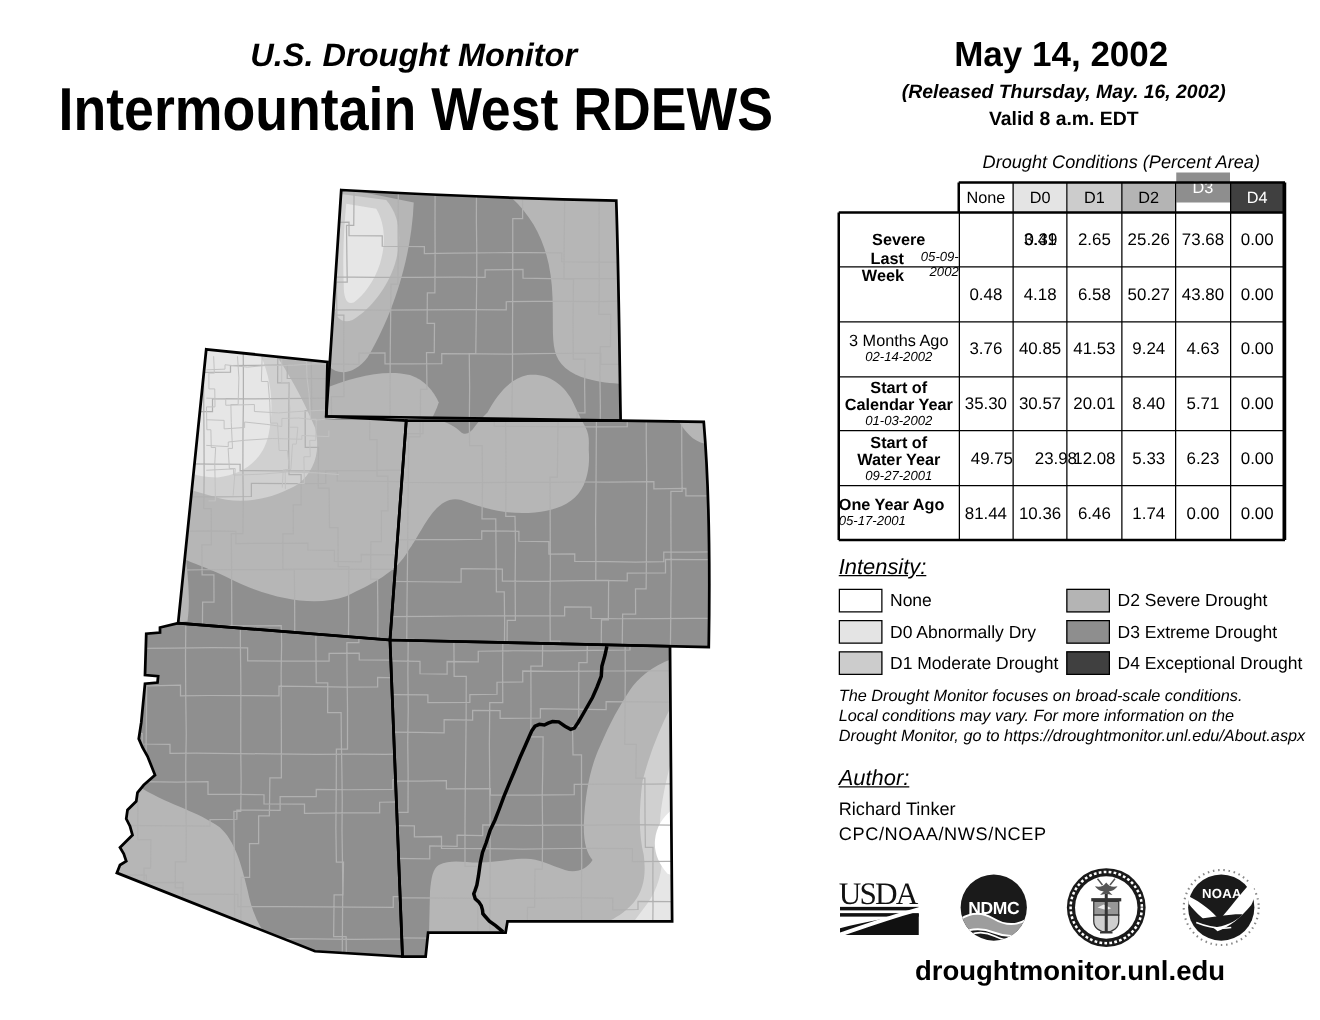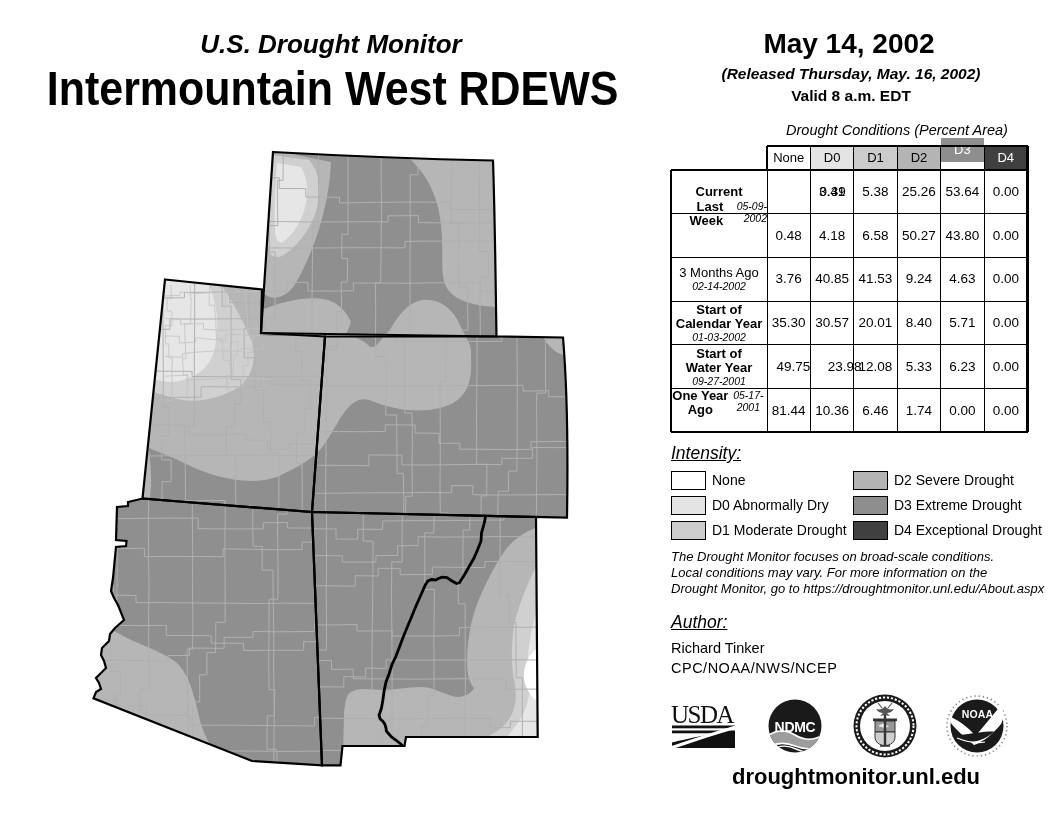--- a/index.html
+++ b/index.html
@@ -75,27 +75,27 @@
 
 <div class="a" style="left:697px;top:122px;width:400px;text-align:center;font-size:14.5px;font-style:italic">Drought Conditions (Percent Area)</div>
 
 <div style="position:absolute;left:767.0px;top:146.0px;width:43.4px;height:24.0px;background:#ffffff;color:#000;font-size:13px;line-height:24.0px;text-align:center">None</div>
 <div style="position:absolute;left:810.4px;top:146.0px;width:43.4px;height:24.0px;background:#e4e4e4;color:#000;font-size:13px;line-height:24.0px;text-align:center">D0</div>
 <div style="position:absolute;left:853.8px;top:146.0px;width:43.4px;height:24.0px;background:#cccccc;color:#000;font-size:13px;line-height:24.0px;text-align:center">D1</div>
 <div style="position:absolute;left:897.3px;top:146.0px;width:43.4px;height:24.0px;background:#b4b4b4;color:#000;font-size:13px;line-height:24.0px;text-align:center">D2</div>
 <div style="position:absolute;left:940.7px;top:138px;width:43.4px;height:24.0px;background:#8e8e8e;color:#fff;font-size:13px;line-height:24.0px;text-align:center">D3</div>
 <div style="position:absolute;left:984.1px;top:146.0px;width:43.4px;height:24.0px;background:#404040;color:#fff;font-size:13px;line-height:24.0px;text-align:center">D4</div>
 <div style="position:absolute;left:671.0px;top:170.0px;width:96.0px;height:43.7px;display:flex;flex-direction:column;justify-content:center;text-align:center">
-    <div style="font-weight:bold;font-size:13px;line-height:14px">Current</div>
+    <div style="font-weight:bold;font-size:13px;line-height:14px">Severe</div>
   </div>
 <div style="position:absolute;left:811px;top:170.0px;width:43.4px;height:43.7px;font-size:13.5px;line-height:43.7px;text-align:center">0.39</div>
 <div style="position:absolute;left:810.4px;top:170.0px;width:43.4px;height:43.7px;font-size:13.5px;line-height:43.7px;text-align:center">3.41</div>
-<div style="position:absolute;left:853.8px;top:170.0px;width:43.4px;height:43.7px;font-size:13.5px;line-height:43.7px;text-align:center">5.38</div>
+<div style="position:absolute;left:853.8px;top:170.0px;width:43.4px;height:43.7px;font-size:13.5px;line-height:43.7px;text-align:center">2.65</div>
 <div style="position:absolute;left:897.3px;top:170.0px;width:43.4px;height:43.7px;font-size:13.5px;line-height:43.7px;text-align:center">25.26</div>
-<div style="position:absolute;left:940.7px;top:170.0px;width:43.4px;height:43.7px;font-size:13.5px;line-height:43.7px;text-align:center">53.64</div>
+<div style="position:absolute;left:940.7px;top:170.0px;width:43.4px;height:43.7px;font-size:13.5px;line-height:43.7px;text-align:center">73.68</div>
 <div style="position:absolute;left:984.1px;top:170.0px;width:43.4px;height:43.7px;font-size:13.5px;line-height:43.7px;text-align:center">0.00</div>
 <div style="position:absolute;left:671.0px;top:200px;width:96.0px;height:43.7px;display:flex;flex-direction:row;justify-content:center;text-align:right">
     <div style="font-weight:bold;font-size:13px;line-height:14px">Last Week</div>
     <div style="font-style:italic;font-size:10.5px;line-height:12px">05-09-2002</div>
   </div>
 <div style="position:absolute;left:767.0px;top:213.7px;width:43.4px;height:43.7px;font-size:13.5px;line-height:43.7px;text-align:center">0.48</div>
 <div style="position:absolute;left:810.4px;top:213.7px;width:43.4px;height:43.7px;font-size:13.5px;line-height:43.7px;text-align:center">4.18</div>
 <div style="position:absolute;left:853.8px;top:213.7px;width:43.4px;height:43.7px;font-size:13.5px;line-height:43.7px;text-align:center">6.58</div>
 <div style="position:absolute;left:897.3px;top:213.7px;width:43.4px;height:43.7px;font-size:13.5px;line-height:43.7px;text-align:center">50.27</div>
 <div style="position:absolute;left:940.7px;top:213.7px;width:43.4px;height:43.7px;font-size:13.5px;line-height:43.7px;text-align:center">43.80</div>
@@ -125,21 +125,21 @@
     <div style="font-weight:bold;font-size:13px;line-height:14px">Start of</div>
     <div style="font-weight:bold;font-size:13px;line-height:14px">Water Year</div>
     <div style="font-style:italic;font-size:10.5px;line-height:12px">09-27-2001</div>
   </div>
 <div style="position:absolute;left:767.0px;top:344.8px;width:43.4px;height:43.7px;font-size:13.5px;line-height:43.7px;text-align:right">49.75</div>
 <div style="position:absolute;left:823px;top:344.8px;width:43.4px;height:43.7px;font-size:13.5px;line-height:43.7px;text-align:center">23.98</div>
 <div style="position:absolute;left:853.8px;top:344.8px;width:43.4px;height:43.7px;font-size:13.5px;line-height:43.7px;text-align:center">12.08</div>
 <div style="position:absolute;left:897.3px;top:344.8px;width:43.4px;height:43.7px;font-size:13.5px;line-height:43.7px;text-align:center">5.33</div>
 <div style="position:absolute;left:940.7px;top:344.8px;width:43.4px;height:43.7px;font-size:13.5px;line-height:43.7px;text-align:center">6.23</div>
 <div style="position:absolute;left:984.1px;top:344.8px;width:43.4px;height:43.7px;font-size:13.5px;line-height:43.7px;text-align:center">0.00</div>
-<div style="position:absolute;left:671.0px;top:388.5px;width:96.0px;height:43.7px;display:flex;flex-direction:row;justify-content:center;text-align:center">
+<div style="position:absolute;left:671.0px;top:388.5px;width:96.0px;height:43.7px;display:flex;flex-direction:column;justify-content:center;text-align:left">
     <div style="font-weight:bold;font-size:13px;line-height:14px">One Year Ago</div>
     <div style="font-style:italic;font-size:10.5px;line-height:12px">05-17-2001</div>
   </div>
 <div style="position:absolute;left:767.0px;top:388.5px;width:43.4px;height:43.7px;font-size:13.5px;line-height:43.7px;text-align:center">81.44</div>
 <div style="position:absolute;left:810.4px;top:388.5px;width:43.4px;height:43.7px;font-size:13.5px;line-height:43.7px;text-align:center">10.36</div>
 <div style="position:absolute;left:853.8px;top:388.5px;width:43.4px;height:43.7px;font-size:13.5px;line-height:43.7px;text-align:center">6.46</div>
 <div style="position:absolute;left:897.3px;top:388.5px;width:43.4px;height:43.7px;font-size:13.5px;line-height:43.7px;text-align:center">1.74</div>
 <div style="position:absolute;left:940.7px;top:388.5px;width:43.4px;height:43.7px;font-size:13.5px;line-height:43.7px;text-align:center">0.00</div>
 <div style="position:absolute;left:984.1px;top:388.5px;width:43.4px;height:43.7px;font-size:13.5px;line-height:43.7px;text-align:center">0.00</div>
 <div style="position:absolute;left:809.9px;top:146.0px;width:1.1px;height:286.2px;background:#000"></div>

